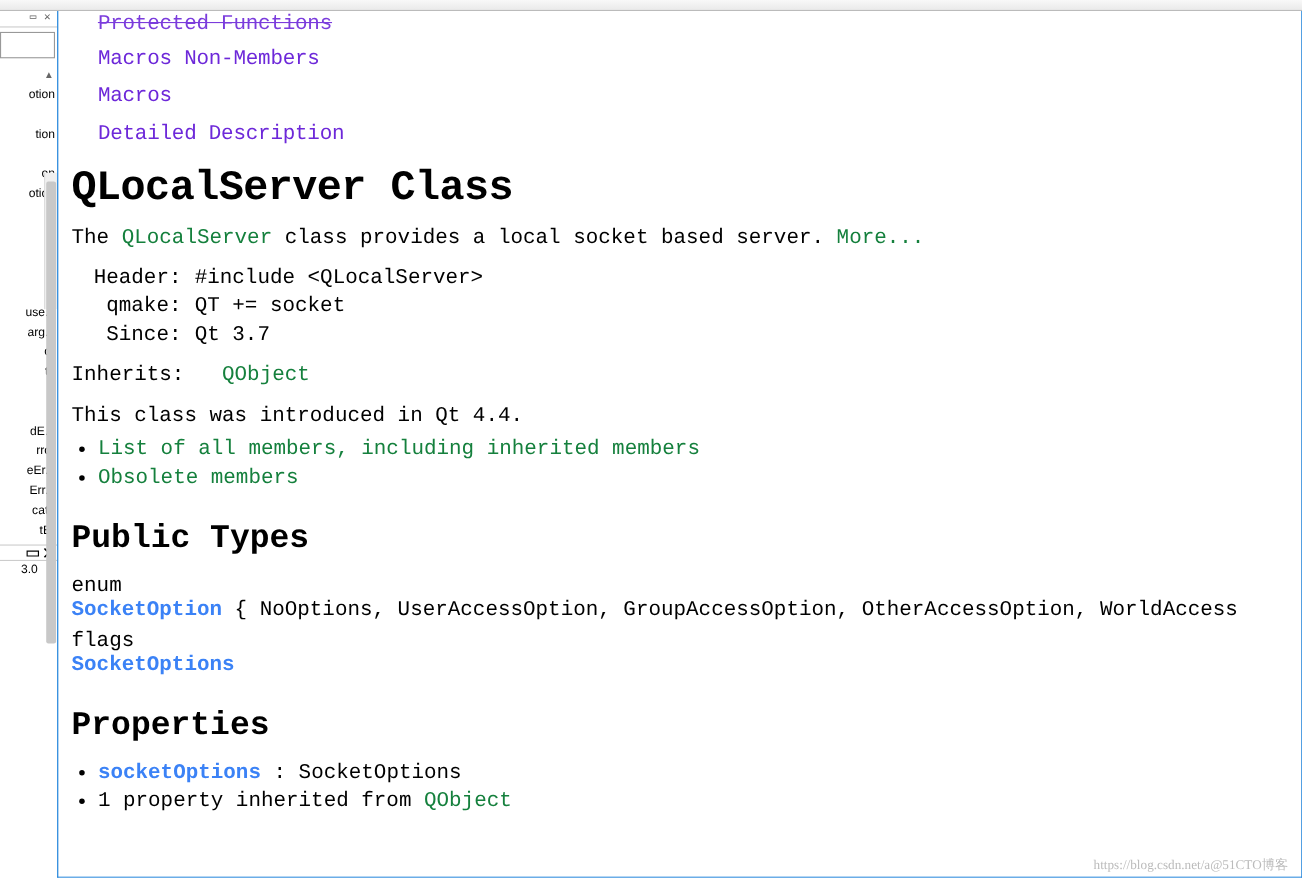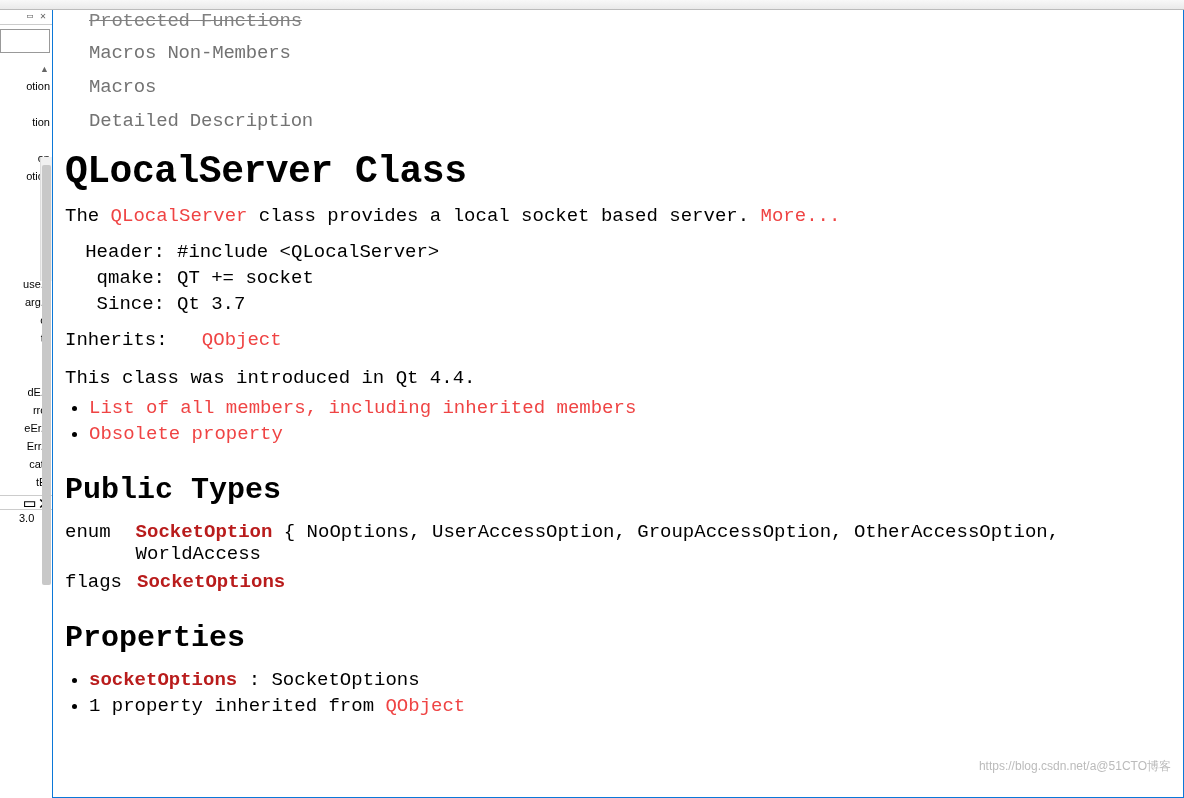--- a/index.html
+++ b/index.html
@@ -96,24 +96,24 @@
   }
   .content {
     flex: 1;
     border: 1px solid #0b78d8;
     border-top: none;
     padding: 6px 8px 8px 12px;
     overflow: hidden;
     position: relative;
     background: #fff;
   }
-  .link { color: #ef4444; }
+  .link { color: #15803d; }
   .toc a {
     display: block;
-    color: #737373;
+    color: #6d28d9;
     text-decoration: none;
     margin-bottom: 12px;
     margin-left: 24px;
     letter-spacing: -0.2px;
   }
   .toc a.cut {
     text-decoration: line-through;
     opacity: 0.9;
     margin-bottom: 10px;
     margin-top: -6px;
@@ -136,29 +136,29 @@
     margin: 4px 0 10px 2px;
     padding-left: 22px;
   }
   ul.bullets li { margin: 4px 0; }
   h2.section {
     font-family: "Consolas","Courier New",monospace;
     font-weight: 700;
     font-size: 30px;
     margin: 28px 0 14px 0;
   }
-  .types-table .row { display: flex; margin: 6px 0; }
+  .types-table .row { display: flex; margin: 6px 0; flex-direction: column; }
   .types-table .k { width: 72px; }
   .types-table .v { }
-  .strong-link { color: #b91c1c; font-weight: 700; }
+  .strong-link { color: #3b82f6; font-weight: 700; }
   .watermark {
     position: absolute;
-    right: 12px; bottom: 22px;
+    right: 12px; bottom: 2px;
     color: #bbb;
-    font-family: Liberation Sans, sans-serif;
+    font-family: Liberation Serif, serif;
     font-size: 12px;
   }
   .scroll-top-tri {
     font-size: 9px; color: #666;
   }
 </style>
 </head>
 <body>
 
 <div class="toolbar"></div>
@@ -244,21 +244,21 @@
 
     <div class="inherits">
       <span>Inherits:</span>&nbsp;&nbsp;
       <span class="link">QObject</span>
     </div>
 
     <div class="intro-note">This class was introduced in Qt 4.4.</div>
 
     <ul class="bullets">
       <li><span class="link">List of all members, including inherited members</span></li>
-      <li><span class="link">Obsolete property</span></li>
+      <li><span class="link">Obsolete members</span></li>
     </ul>
 
     <h2 class="section">Public Types</h2>
 
     <div class="types-table">
       <div class="row">
         <div class="k">enum</div>
         <div class="v">
           <span class="strong-link">SocketOption</span><span> { NoOptions, UserAccessOption, GroupAccessOption, OtherAccessOption, WorldAccess</span>
         </div>

